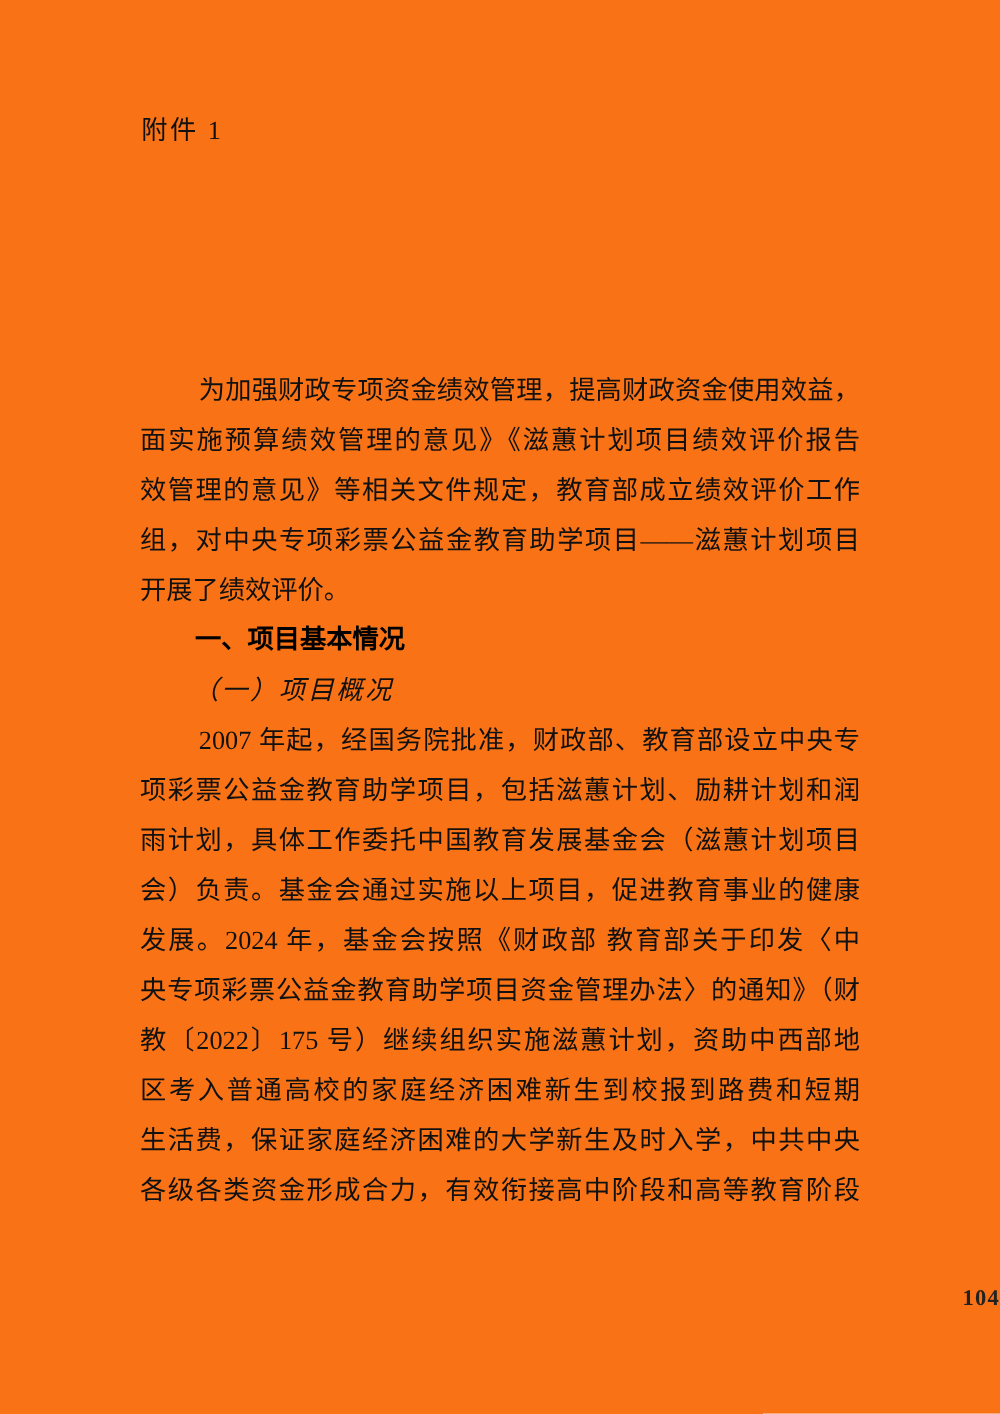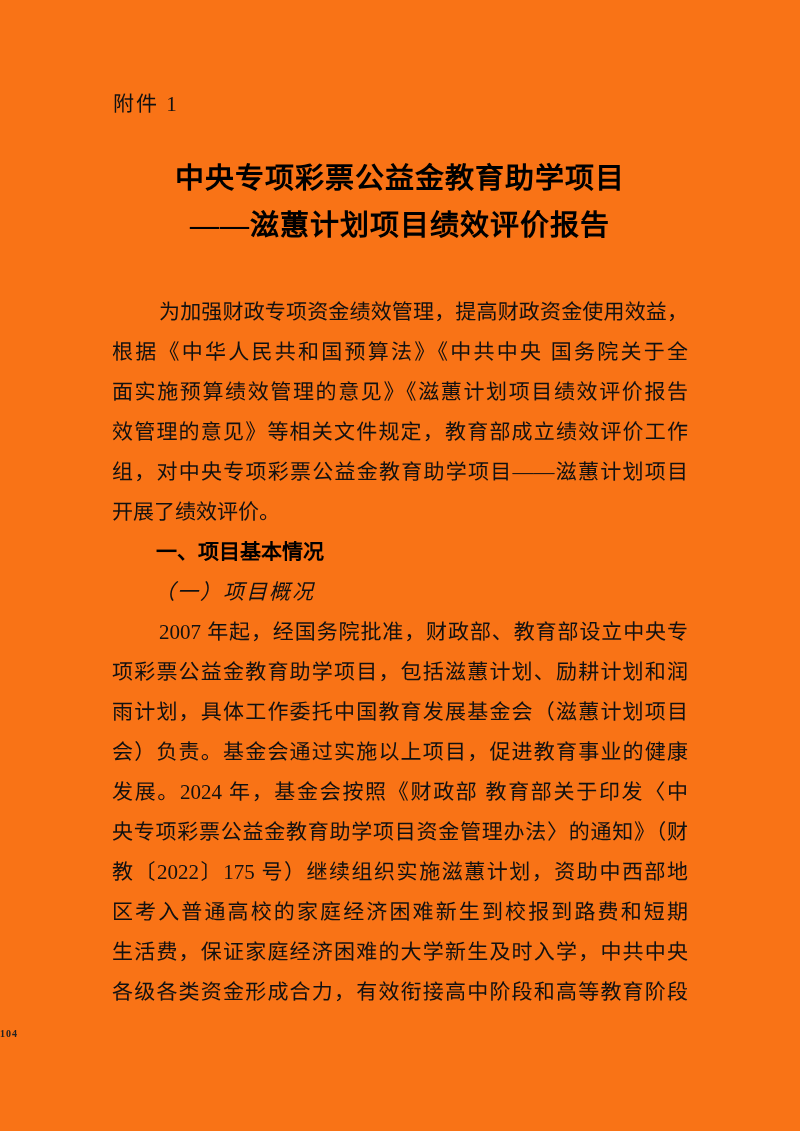--- a/index.html
+++ b/index.html
@@ -73,43 +73,38 @@
     font-style: italic;
     text-indent: 42px;
     text-align-last: left;
     letter-spacing: 2px;
   }
   .page-footer {
     position: absolute;
     left: 0;
     right: 0;
     top: 1028px;
-    text-align: left;
-    font-size: 10px;
+    text-align: right;
+    font-size: 18px;
     font-weight: bold;
     letter-spacing: 1px;
     color: #222222;
   }
 </style>
 </head>
 <body>
 
 <div class="page">
 
   <div class="attachment-label">附件 1</div>
 
-  <div class="doc-title">
-    <div>中央专项彩票公益金教育助学项目</div>
-    <div>——滋蕙计划项目绩效评价报告</div>
-  </div>
 
   <div class="body-text">
 
   <div class="line line-p-first">为加强财政专项资金绩效管理，提高财政资金使用效益，</div>
-      <div class="line line-p-mid">根据《中华人民共和国预算法》《中共中央 国务院关于全</div>
       <div class="line line-p-mid">面实施预算绩效管理的意见》《滋蕙计划项目绩效评价报告</div>
       <div class="line line-p-mid">效管理的意见》等相关文件规定，教育部成立绩效评价工作</div>
       <div class="line line-p-mid">组，对中央专项彩票公益金教育助学项目——滋蕙计划项目</div>
       <div class="line line-p-last">开展了绩效评价。</div>
       <div class="line line-h1">一、项目基本情况</div>
       <div class="line line-h2">（一）项目概况</div>
       <div class="line line-p-first">2007 年起，经国务院批准，财政部、教育部设立中央专</div>
       <div class="line line-p-mid">项彩票公益金教育助学项目，包括滋蕙计划、励耕计划和润</div>
       <div class="line line-p-mid">雨计划，具体工作委托中国教育发展基金会（滋蕙计划项目</div>
       <div class="line line-p-mid">会）负责。基金会通过实施以上项目，促进教育事业的健康</div>

